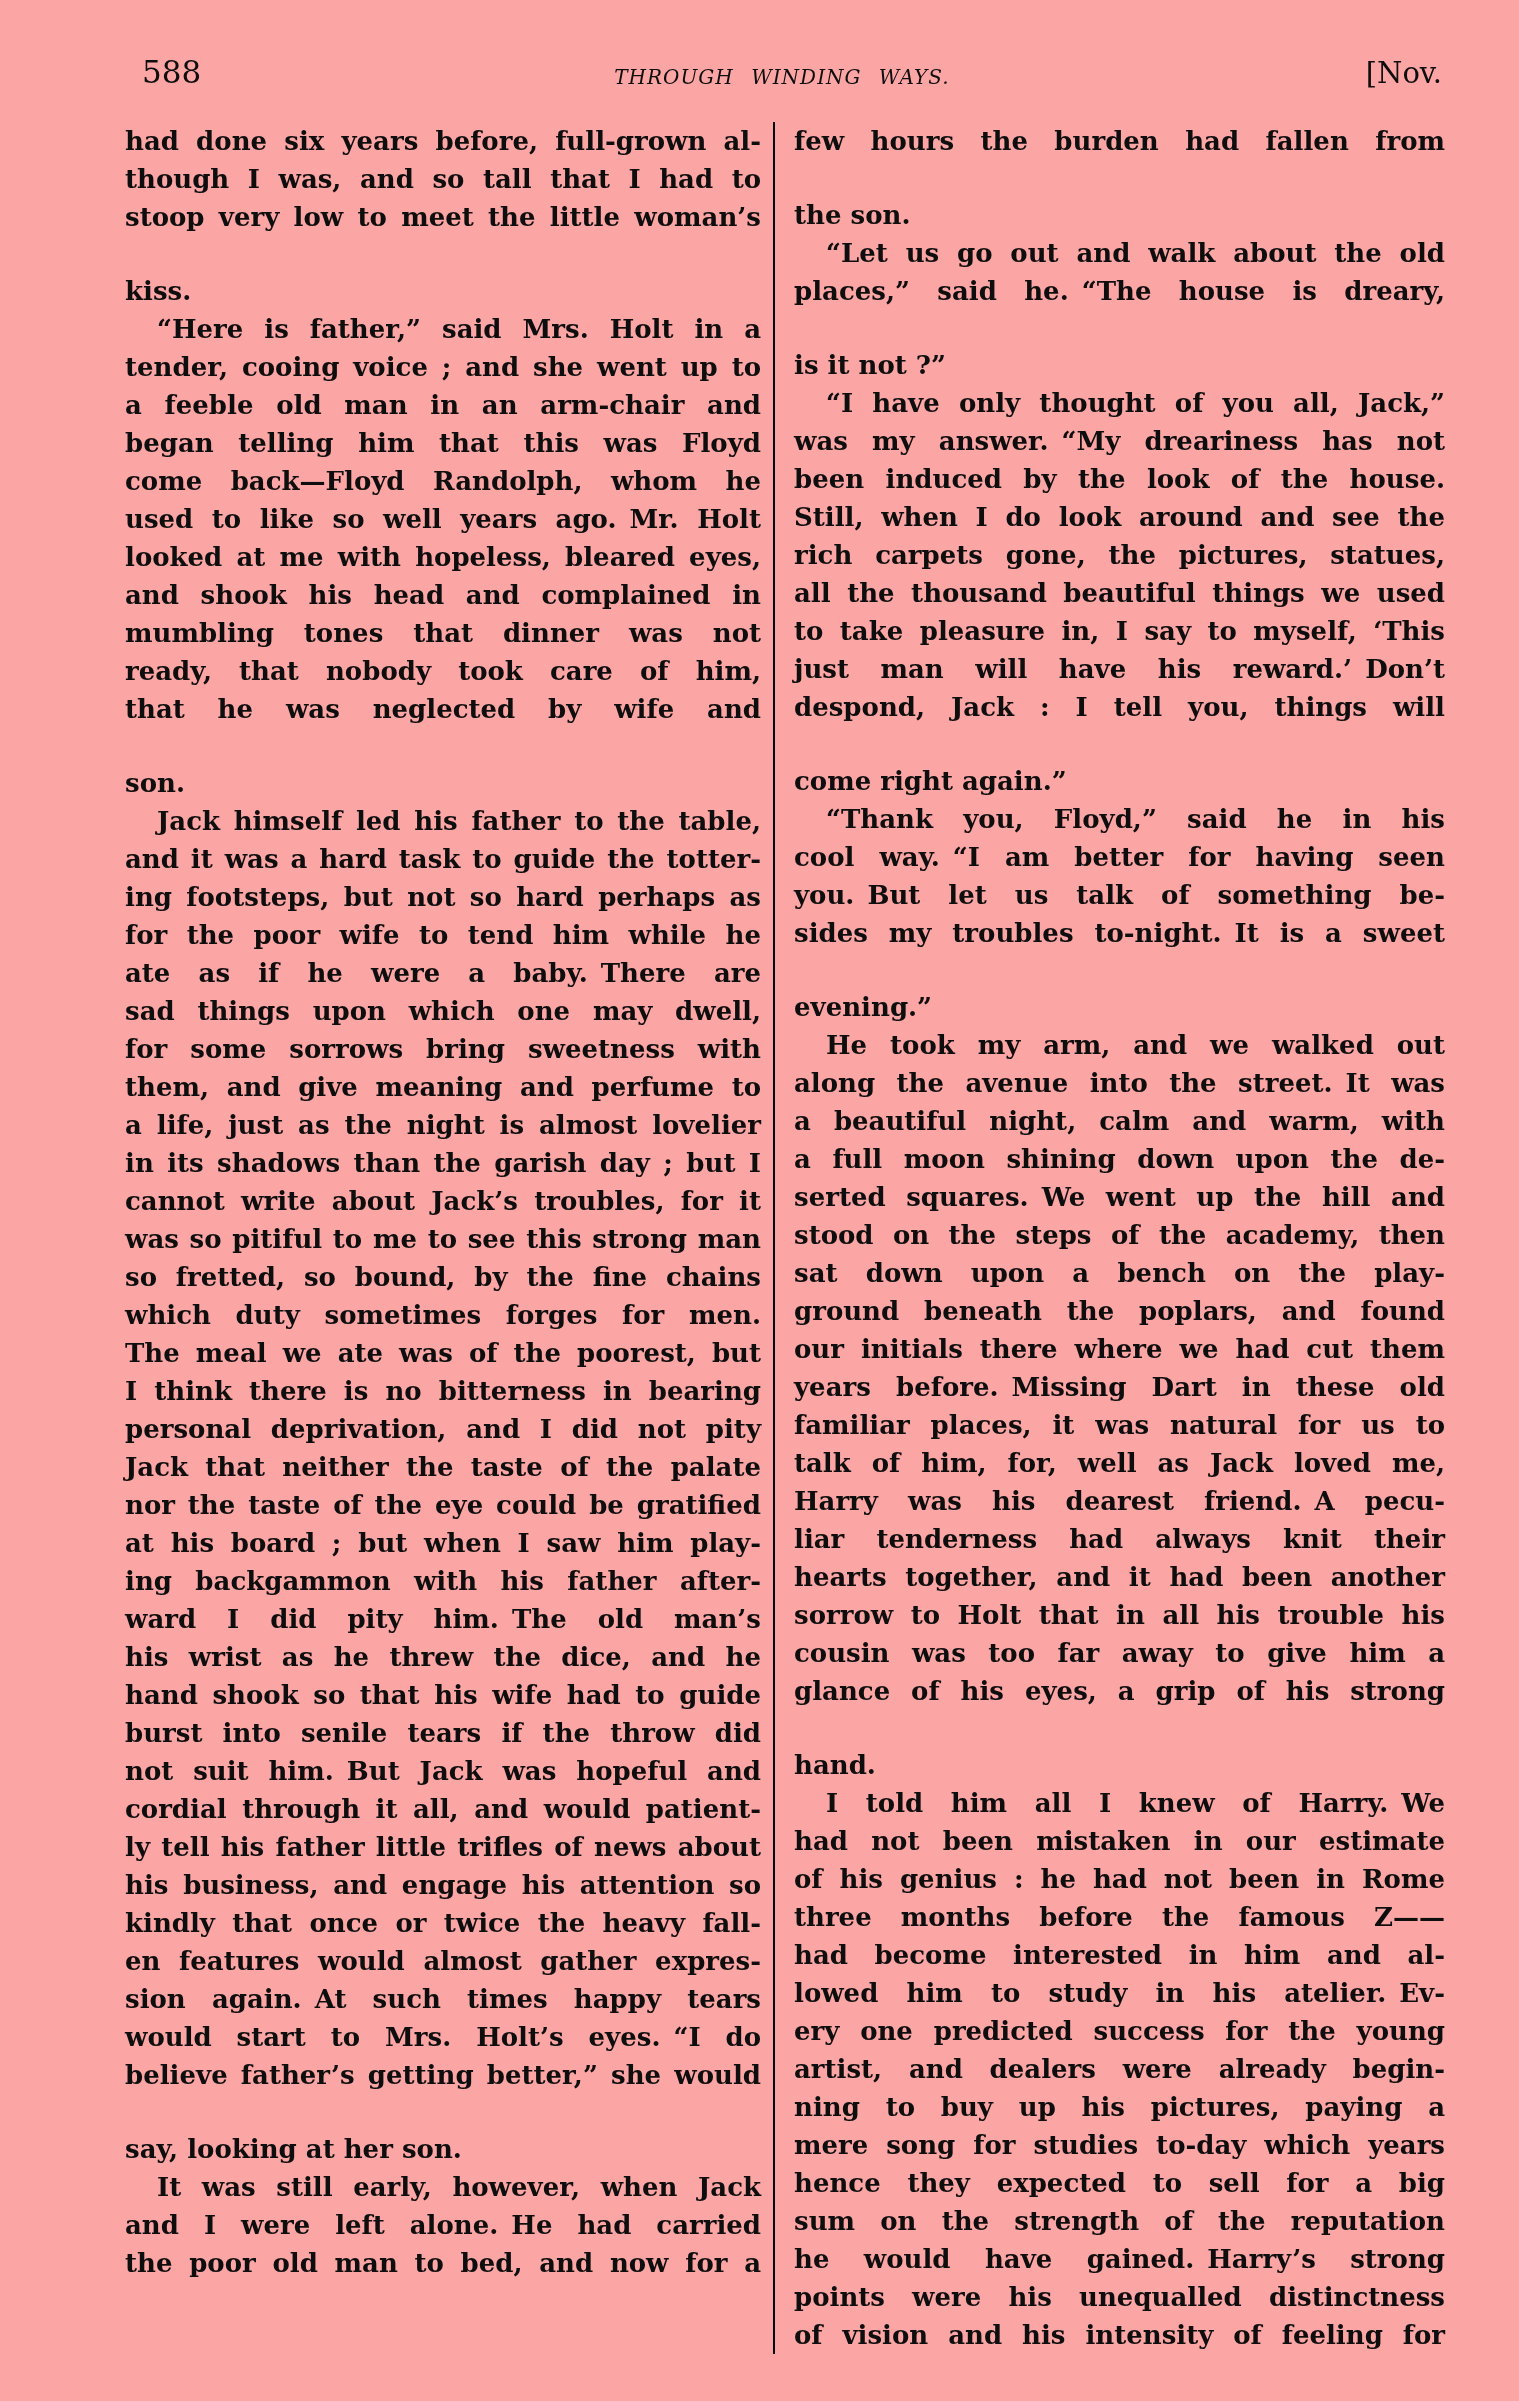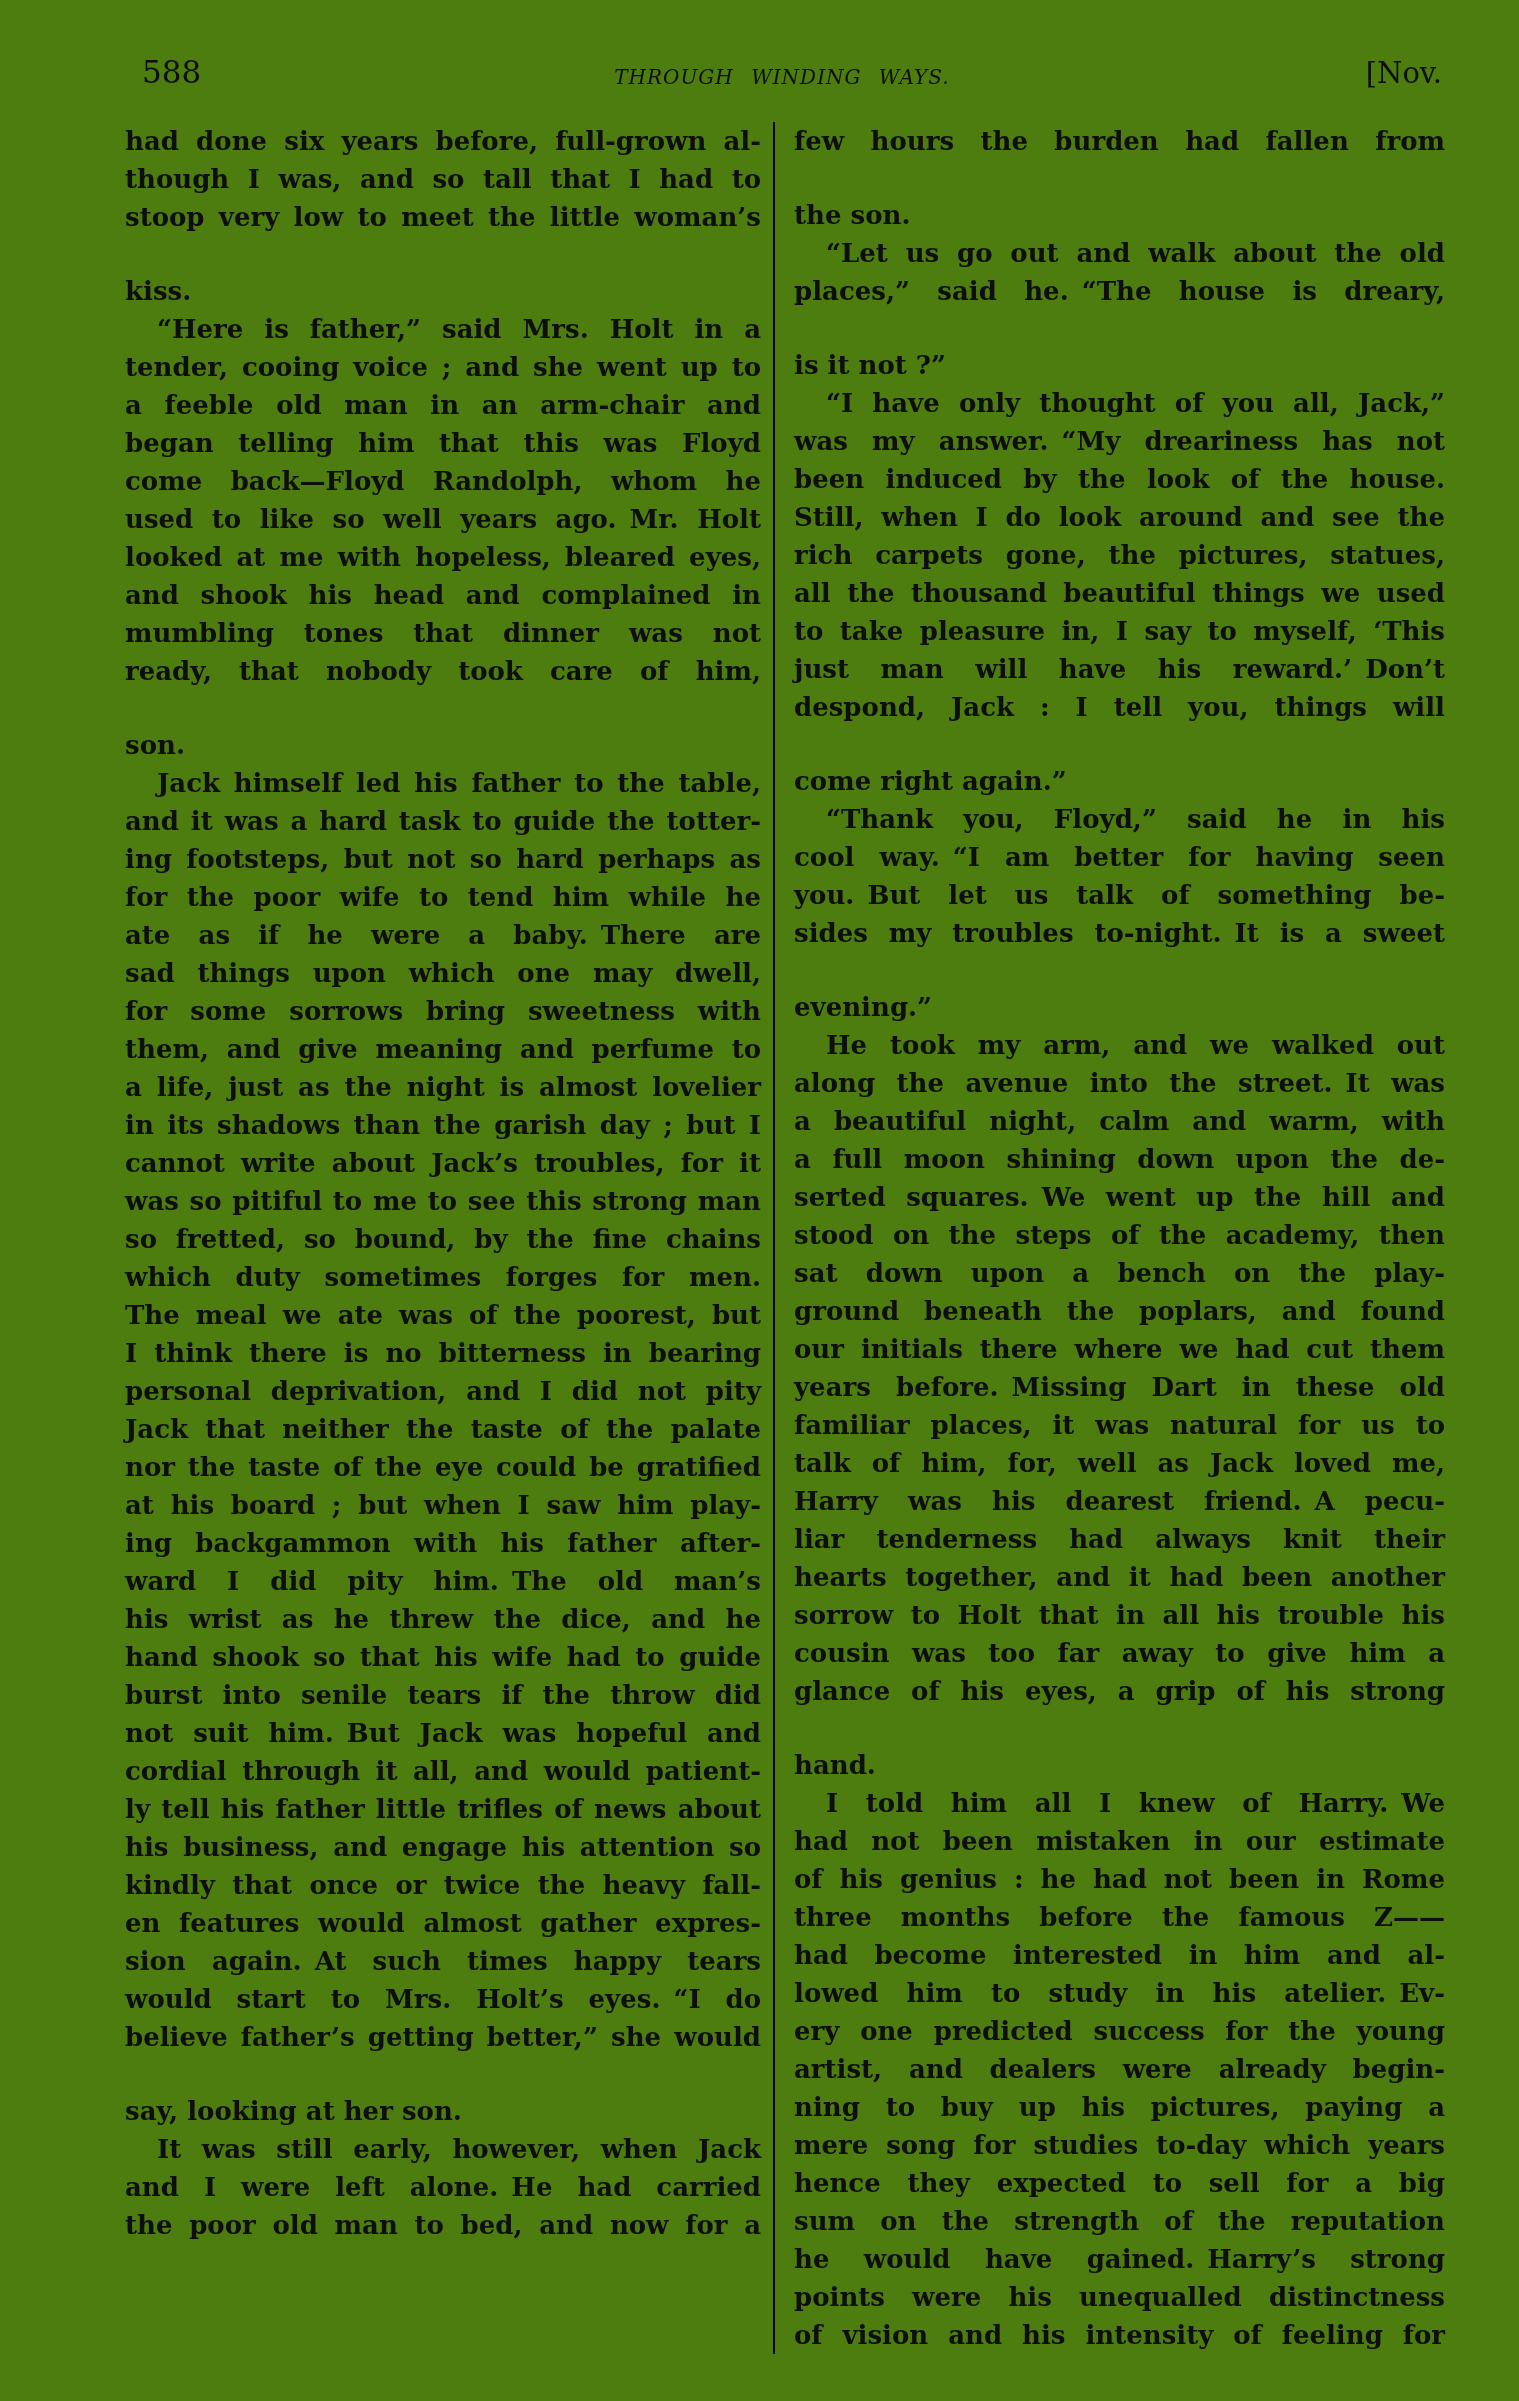--- a/index.html
+++ b/index.html
@@ -1,17 +1,17 @@
 <!DOCTYPE html>
 <html style="font-size:8px"><head>
 <meta charset="utf-8">
 <style>
   html,body{margin:0;padding:0;background:#ffffff;}
   body{width:1519px;height:2401px;position:relative;}
-  .page{position:absolute;inset:0;font-family:"DejaVu Serif","Liberation Serif",serif;color:#0e0e0e;background:#4d7c0f;}
+  .page{position:absolute;inset:0;font-family:"DejaVu Serif","Liberation Serif",serif;color:#0e0e0e;background:#fca5a5;}
   .header{position:absolute;top:43px;left:142px;right:77px;height:45px;}
   .page-number{position:absolute;left:0;bottom:0;font-size:31px;line-height:1;}
   .running-title{position:absolute;left:50%;transform:translateX(-53%);bottom:1px;font-size:20px;line-height:1;font-style:italic;letter-spacing:1px;word-spacing:10px;white-space:nowrap;}
   .issue{position:absolute;right:0;bottom:0;font-size:29px;line-height:1;}
   .columns{position:absolute;top:122px;left:125px;right:74px;display:flex;align-items:stretch;}
   .col-left{width:636px;}
   .divider{width:2px;background:#050505;margin-left:12px;margin-right:19px;}
   .col-right{flex:1;}
   .para{margin:0;padding:0;font-weight:bold;}
   .line{font-size:26px;line-height:38px;text-align:justify;text-align-last:justify;white-space:normal;}
@@ -39,20 +39,21 @@
           <div class="line">“Here is father,” said Mrs. Holt in a</div>
           <div class="line">tender, cooing voice ; and she went up to</div>
           <div class="line">a feeble old man in an arm-chair and</div>
           <div class="line">began telling him that this was Floyd</div>
           <div class="line">come back—Floyd Randolph, whom he</div>
           <div class="line">used to like so well years ago. Mr. Holt</div>
           <div class="line">looked at me with hopeless, bleared eyes,</div>
           <div class="line">and shook his head and complained in</div>
           <div class="line">mumbling tones that dinner was not</div>
           <div class="line">ready, that nobody took care of him,</div>
+          <div class="line">that he was neglected by wife and</div>
           <div class="line end">son.</div>
         </div>
         <div class="para indent">
           <div class="line">Jack himself led his father to the table,</div>
           <div class="line">and it was a hard task to guide the totter-</div>
           <div class="line">ing footsteps, but not so hard perhaps as</div>
           <div class="line">for the poor wife to tend him while he</div>
           <div class="line">ate as if he were a baby. There are</div>
           <div class="line">sad things upon which one may dwell,</div>
           <div class="line">for some sorrows bring sweetness with</div>

